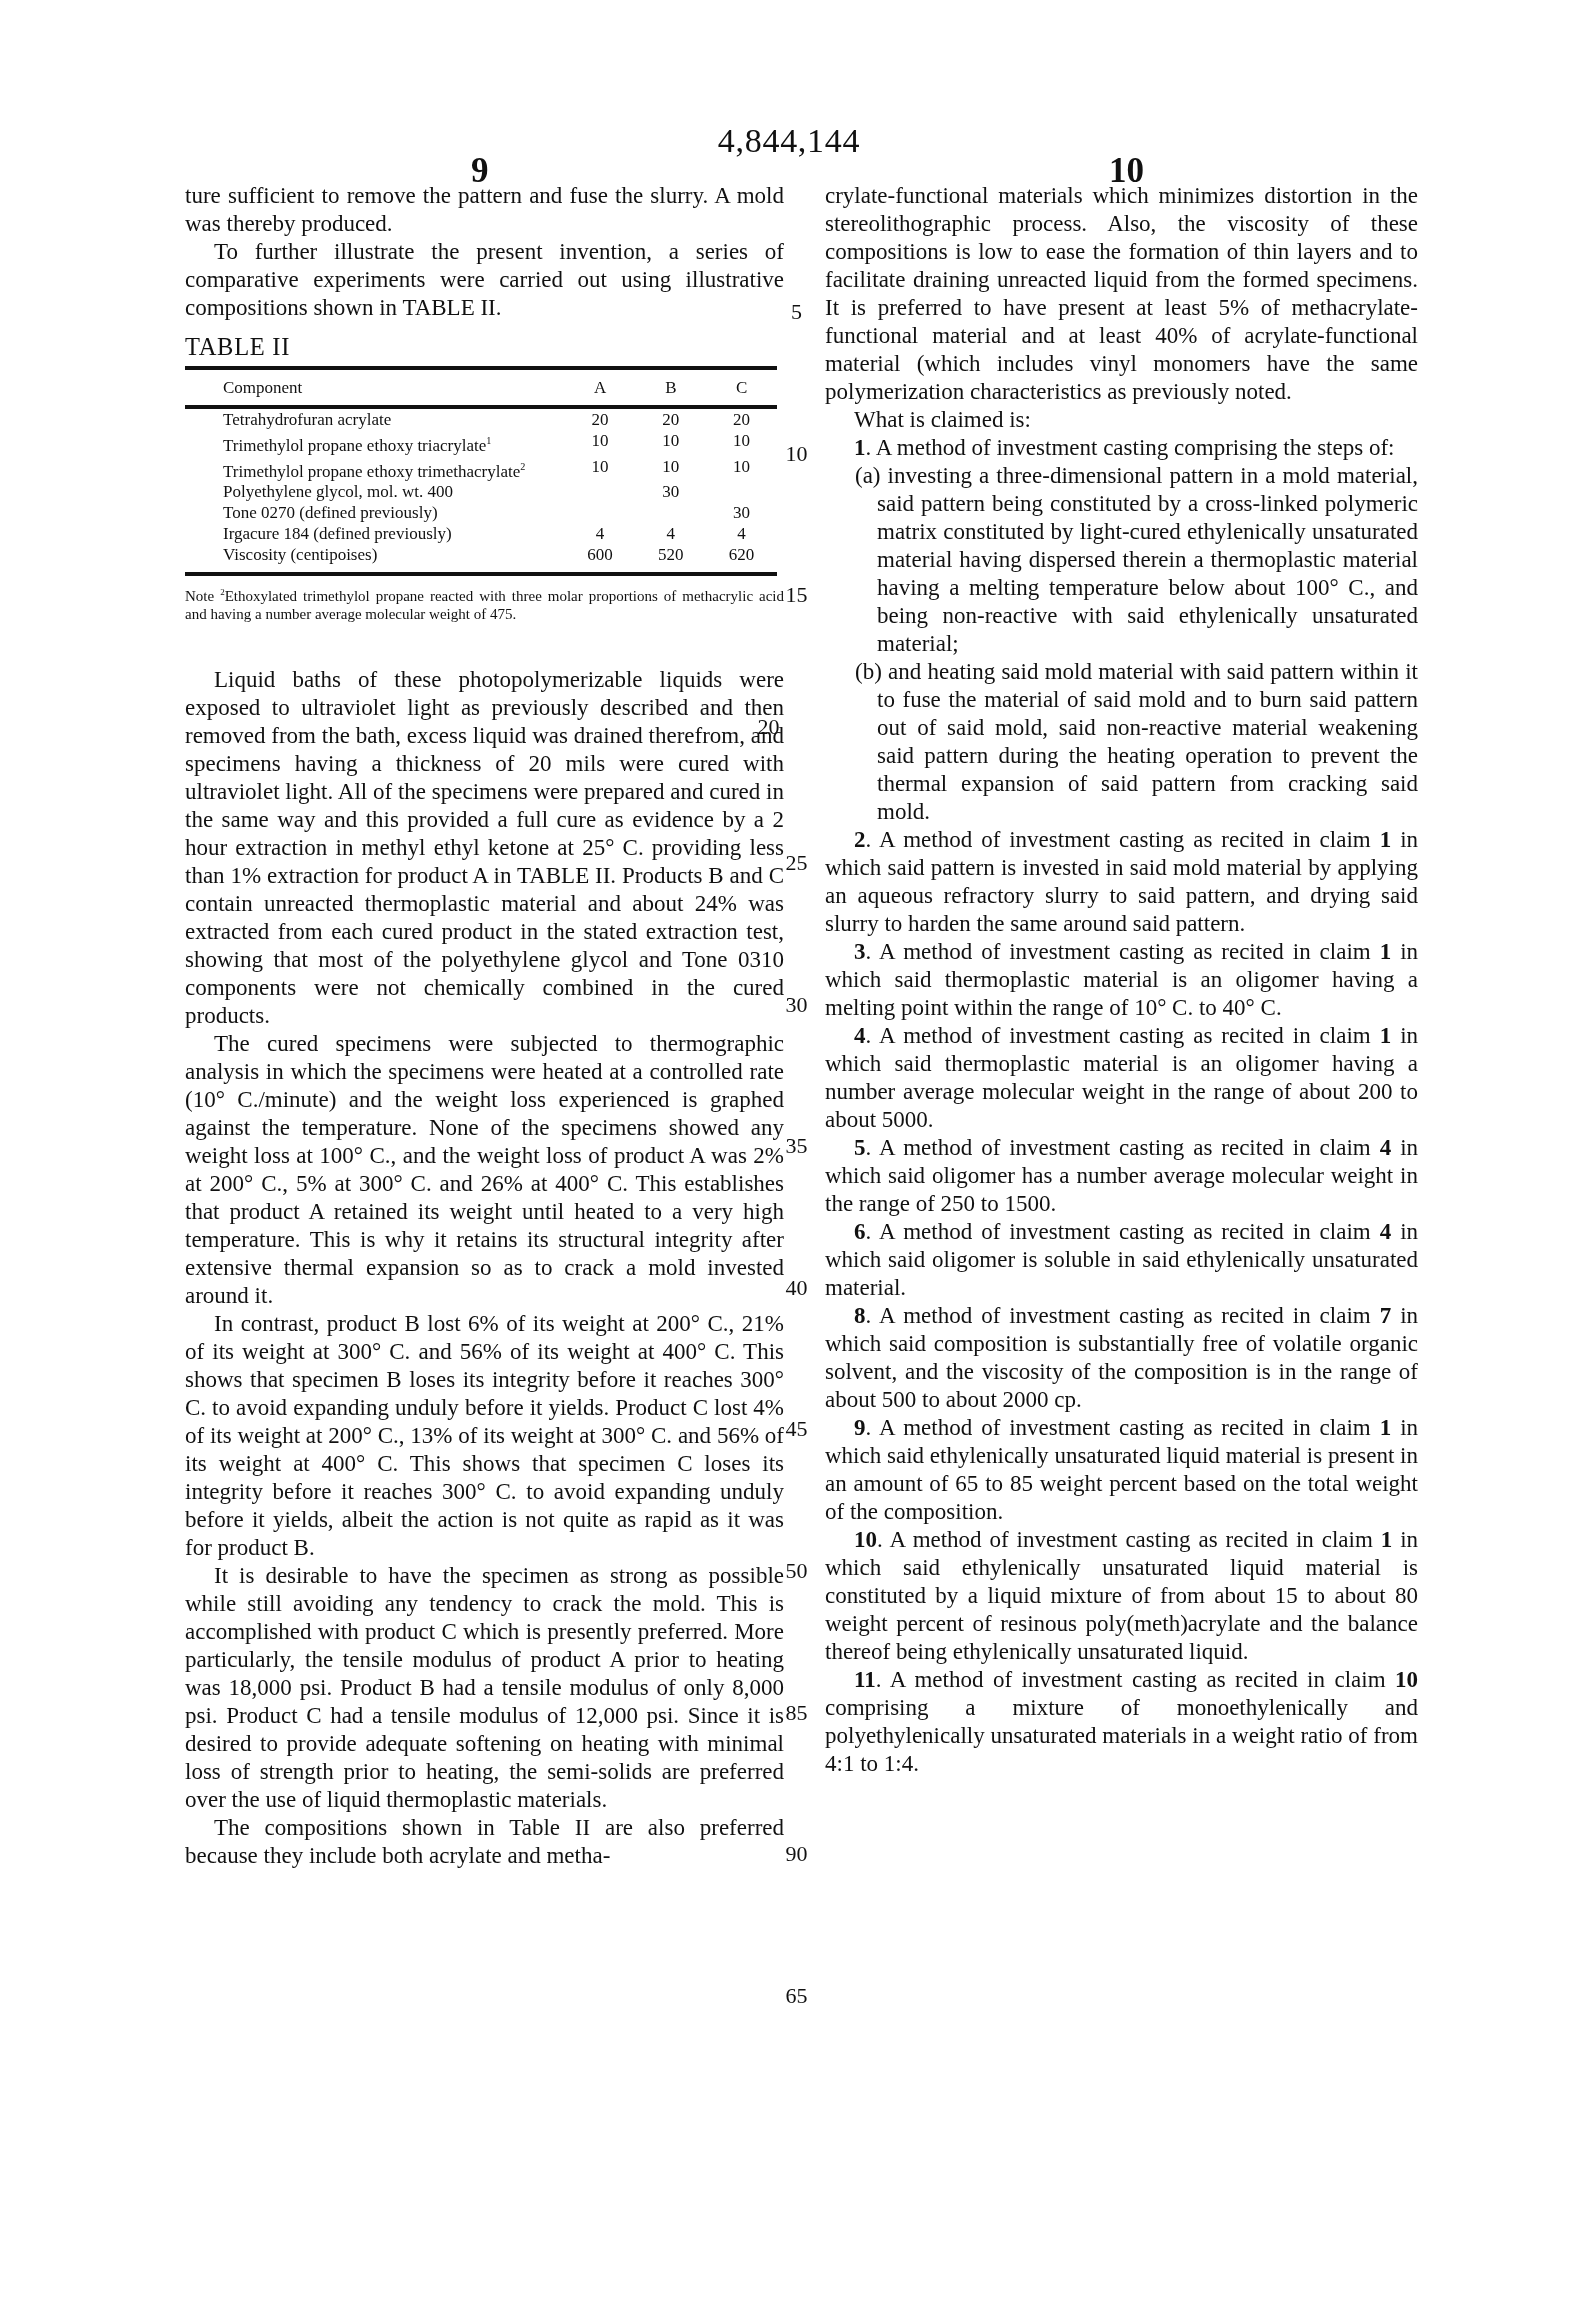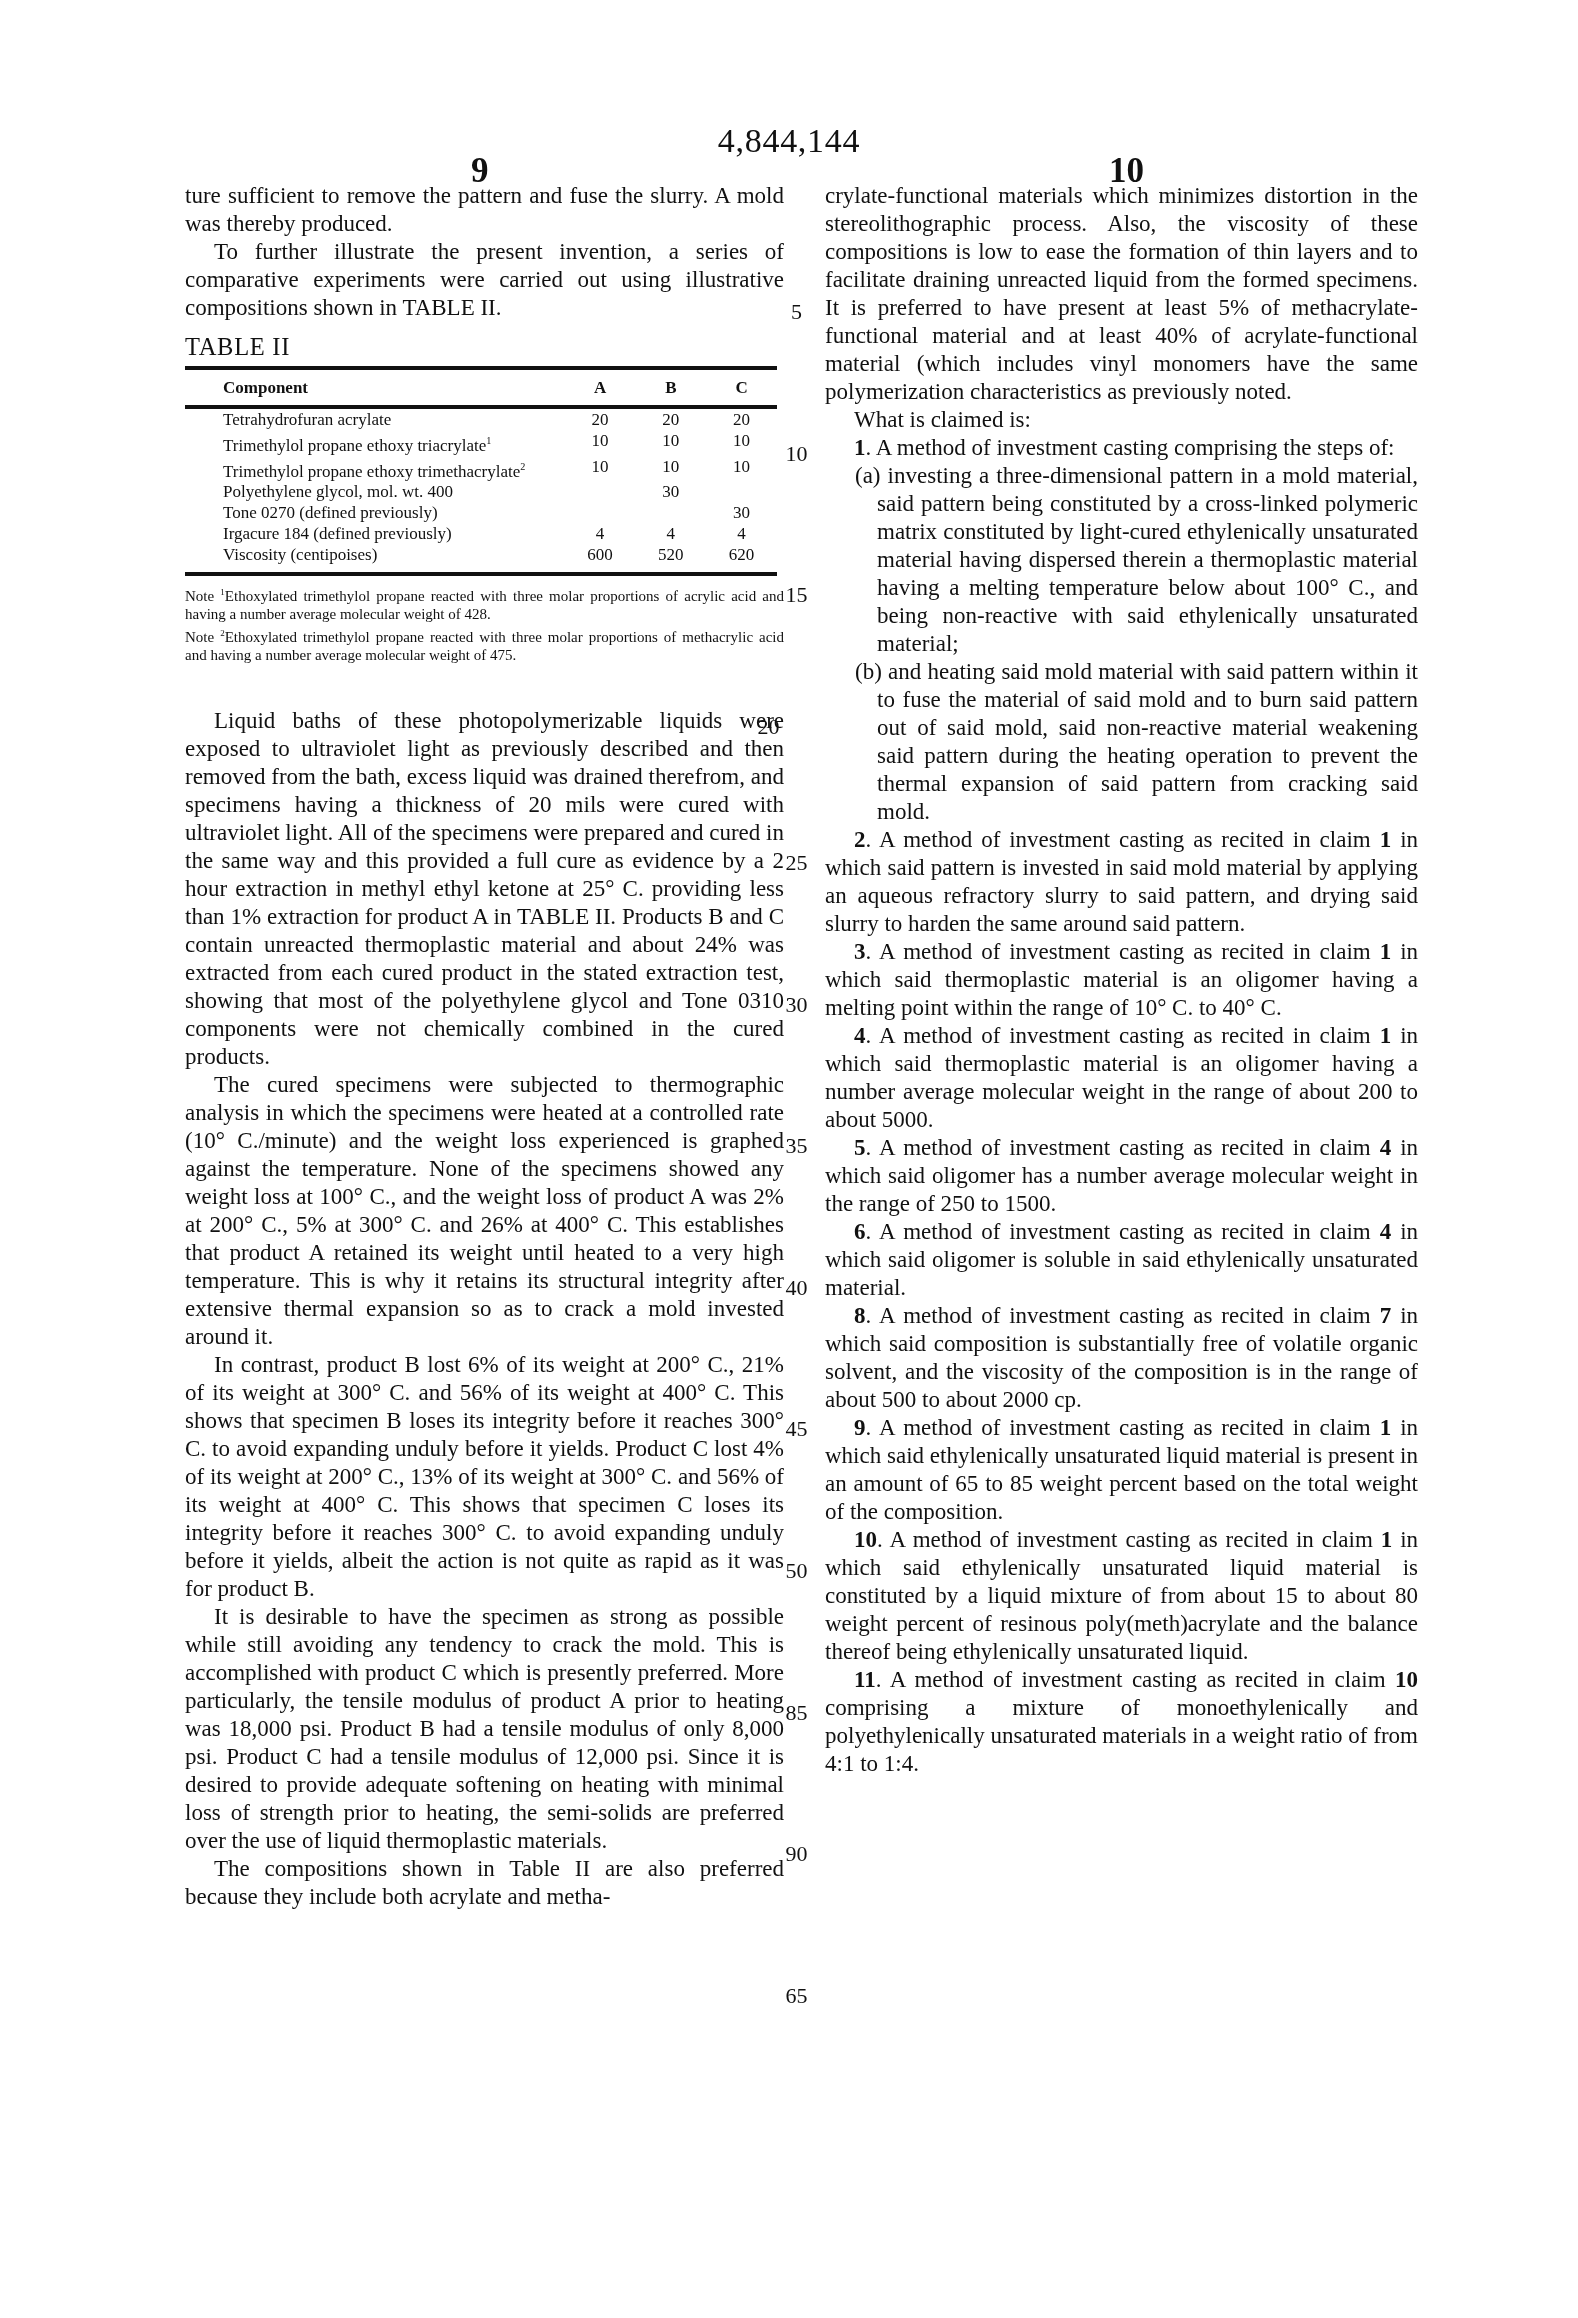--- a/index.html
+++ b/index.html
@@ -11,21 +11,21 @@
   .col { position:absolute; top:182px; width:599px; font-size:23px; line-height:28px;
          text-align:justify; hyphens:none; }
   .col.left { left:185px; }
   .col.right { left:825px; width:593px; }
   .col p { margin:0; text-indent:29px; }
   .col p.noindent { text-indent:0; }
   .col p.sub { text-indent:-22px; padding-left:52px; }
   .linenum { position:absolute; font-size:22px; width:41px; text-align:center; }
   .table-title { text-align:left; font-size:24.5px; margin:11px 0 5.4px 0; letter-spacing:0.7px; }
   table.t2 { width:592px; border-collapse:collapse; font-size:17px; line-height:21px; margin-left:0; }
-  table.t2 thead th { font-weight:bold; text-align:left; padding:6.8px 0 6.8px 38px;
+  table.t2 thead th { font-weight:normal; text-align:left; padding:6.8px 0 6.8px 38px;
                       border-top:4.1px solid #111; border-bottom:4.1px solid #111; }
   table.t2 thead th.num { text-align:center; padding-left:0; width:68px; }
   table.t2 td { vertical-align:top; padding:0 0 0 38px; }
   table.t2 td.num { text-align:center; padding-left:0; }
   table.t2 tr.first td { padding-top:9.5px; }
   table.t2 tr.last td { padding-bottom:6.8px; border-bottom:4.1px solid #111; }
   table.t2 td.comp { width:327px; }
   .notes { font-size:15px; line-height:18.4px; margin-top:6.8px; text-align:justify; }
   sup { font-size:0.6em; }
   b.claimnum { font-weight:bold; }
@@ -104,21 +104,20 @@
       </tr>
       <tr class="last">
         <td class="comp">Viscosity (centipoises)</td>
         <td class="num">600</td>
         <td class="num">520</td>
         <td class="num">620</td>
       </tr>
     </tbody>
   </table>
   <div class="notes">
-    <div><span>Note </span><sup>1</sup><span>Ethoxylated trimethylol propane reacted with three molar proportions of acrylic acid and having a number average molecular weight of 428.</span></div>
     <div><span>Note </span><sup>2</sup><span>Ethoxylated trimethylol propane reacted with three molar proportions of methacrylic acid and having a number average molecular weight of 475.</span></div>
   </div>
 
   <div style="height:42px;"></div>
   <p>Liquid baths of these photopolymerizable liquids were exposed to ultraviolet light as previously described and then removed from the bath, excess liquid was drained therefrom, and specimens having a thickness of 20 mils were cured with ultraviolet light. All of the specimens were prepared and cured in the same way and this provided a full cure as evidence by a 2 hour extraction in methyl ethyl ketone at 25° C. providing less than 1% extraction for product A in TABLE II. Products B and C contain unreacted thermoplastic material and about 24% was extracted from each cured product in the stated extraction test, showing that most of the polyethylene glycol and Tone 0310 components were not chemically combined in the cured products.</p>
   <p>The cured specimens were subjected to thermographic analysis in which the specimens were heated at a controlled rate (10° C./minute) and the weight loss experienced is graphed against the temperature. None of the specimens showed any weight loss at 100° C., and the weight loss of product A was 2% at 200° C., 5% at 300° C. and 26% at 400° C. This establishes that product A retained its weight until heated to a very high temperature. This is why it retains its structural integrity after extensive thermal expansion so as to crack a mold invested around it.</p>
   <p>In contrast, product B lost 6% of its weight at 200° C., 21% of its weight at 300° C. and 56% of its weight at 400° C. This shows that specimen B loses its integrity before it reaches 300° C. to avoid expanding unduly before it yields. Product C lost 4% of its weight at 200° C., 13% of its weight at 300° C. and 56% of its weight at 400° C. This shows that specimen C loses its integrity before it reaches 300° C. to avoid expanding unduly before it yields, albeit the action is not quite as rapid as it was for product B.</p>
   <p>It is desirable to have the specimen as strong as possible while still avoiding any tendency to crack the mold. This is accomplished with product C which is presently preferred. More particularly, the tensile modulus of product A prior to heating was 18,000 psi. Product B had a tensile modulus of only 8,000 psi. Product C had a tensile modulus of 12,000 psi. Since it is desired to provide adequate softening on heating with minimal loss of strength prior to heating, the semi-solids are preferred over the use of liquid thermoplastic materials.</p>
   <p>The compositions shown in Table II are also preferred because they include both acrylate and metha-</p>
 </div>

